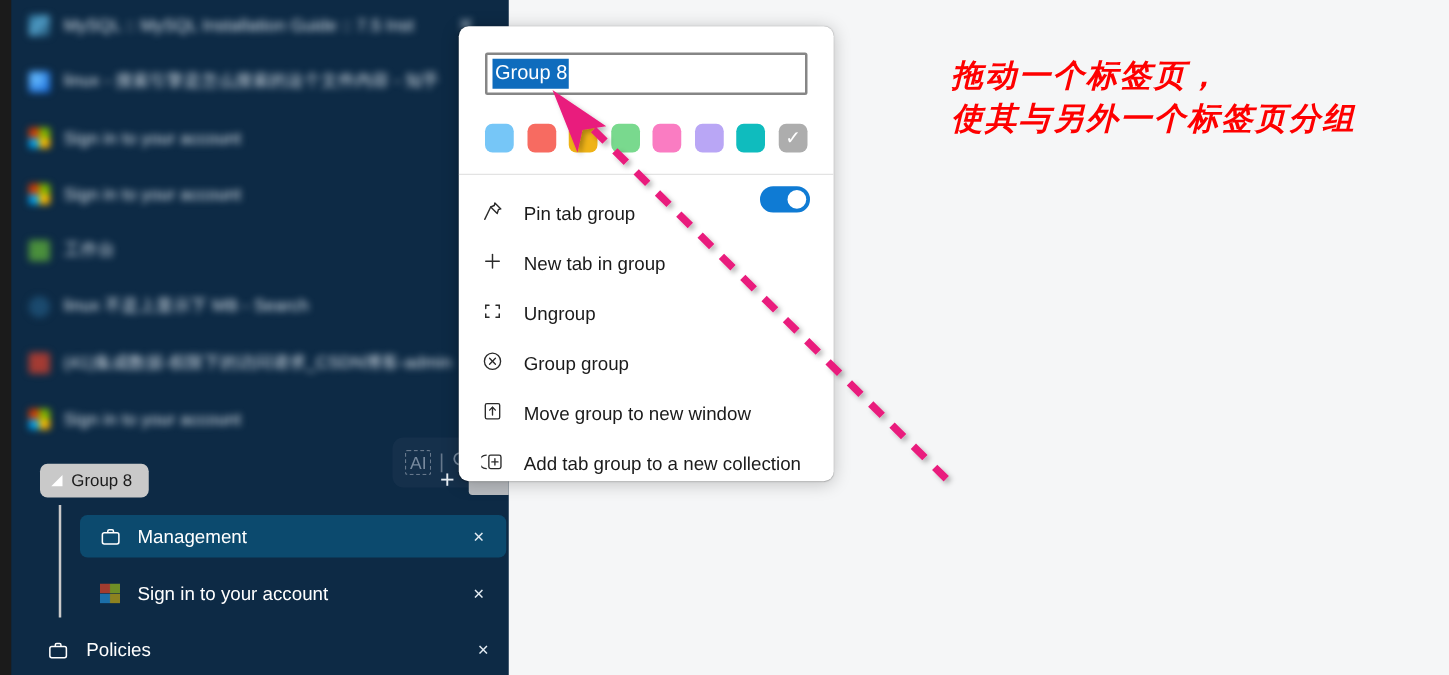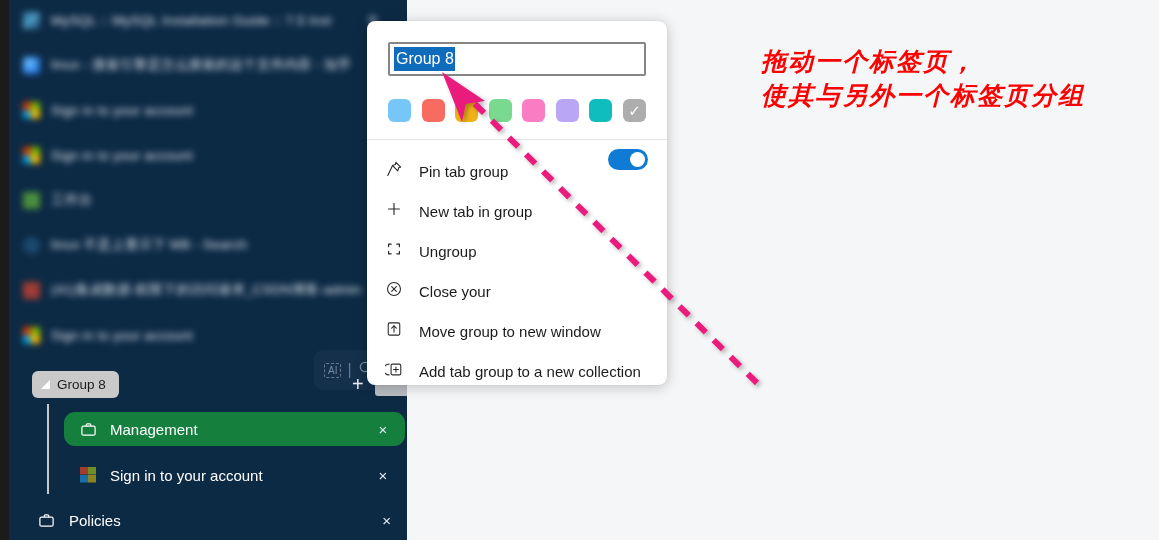--- a/index.html
+++ b/index.html
@@ -77,21 +77,21 @@
     position: absolute; left: 38px; top: 404px;
     width: 2px; height: 90px; background: #c9c9c9;
   }
 
   
   .gtab {
     position: absolute; left: 55px; width: 341px; height: 34px;
     display: flex; align-items: center; border-radius: 6px;
     color: #ffffff; font-size: 15px;
   }
-  .gtab.active { background: #15803d; border-radius: 11px; }
+  .gtab.active { background: #0c4a6e; }
   .gtab .ico { width: 22px; margin-left: 13px; display:flex; align-items:center; justify-content:center; flex:none; }
   .gtab .lbl { margin-left: 11px; white-space: nowrap; }
   .gtab .xbtn {
     position: absolute; right: 14px; width: 16px; height: 16px;
     display: flex; align-items: center; justify-content: center;
     color: #e4ecf3;
   }
   .ms-sq {
     width: 16px; height: 16px;
     background:
@@ -228,21 +228,21 @@
           <span class="bfav fav-red"></span>
           <span class="btxt">(41)集成数据-权限下的访问请求_CSDN博客-admin</span>
         </div>
         <div class="btab" style="top:320px">
           <span class="bfav fav-ms"></span>
           <span class="btxt">Sign in to your account</span>
         </div>
       </div>
 
       <div class="ai-pill">
-        <span style="border:1px dashed #6c7d90;color:#7d8fa3;font-size:10px;padding:1px 3px;border-radius:2px;text-align:center;">AI</span>
+        <span style="border:1px dashed #6c7d90;color:#7d8fa3;font-size:14px;padding:1px 3px;border-radius:2px;text-align:center;">AI</span>
         <span style="color:#6c7d90;">|</span>
         <span>
           <svg width="16" height="16" viewBox="0 0 16 16" fill="none" stroke="#7d8fa3" stroke-width="1.4">
             <circle cx="7" cy="7" r="4.6"></circle>
               <line x1="10.4" y1="10.4" x2="14" y2="14"></line>
           </svg>
         </span>
       </div>
       <div class="plus-float">+</div>
       <div class="gray-nub"></div>
@@ -342,21 +342,21 @@
       </div>
 
       <div class="mitem">
         <span class="mi-ico">
           <svg width="18" height="18" viewBox="0 0 20 20" fill="none" stroke="#2b2b2b" stroke-width="1.2" stroke-linecap="round">
             <circle cx="10" cy="10" r="7.2"></circle>
               <line x1="7.4" y1="7.4" x2="12.6" y2="12.6"></line>
               <line x1="12.6" y1="7.4" x2="7.4" y2="12.6"></line>
           </svg>
         </span>
-        <span class="mi-lbl">Close your</span>
+        <span class="mi-lbl">Group group</span>
       </div>
 
       <div class="mitem">
         <span class="mi-ico">
           <svg width="18" height="18" viewBox="0 0 20 20" fill="none" stroke="#2b2b2b" stroke-width="1.2" stroke-linecap="round" stroke-linejoin="round">
             <rect x="3.6" y="3.2" width="12.8" height="13.6" rx="1.4"></rect>
             <line x1="10" y1="13.4" x2="10" y2="6.4"></line>
               <path d="M7.4 9l2.6-2.6L12.6 9"></path>
           </svg>
         </span>

